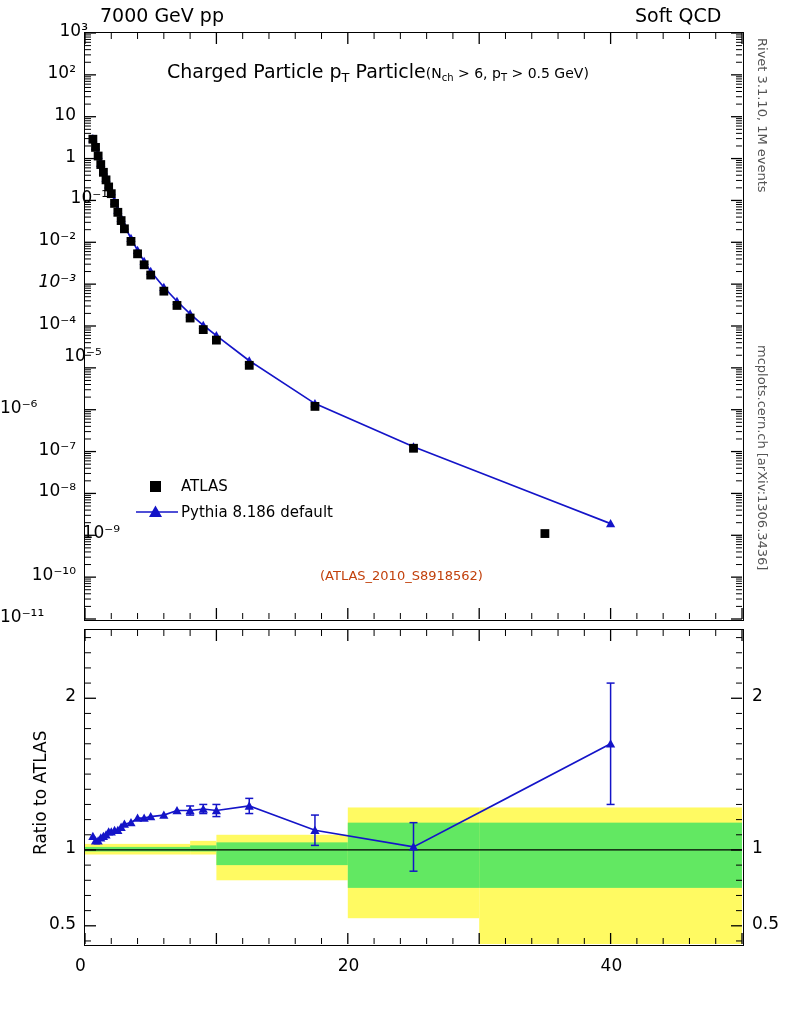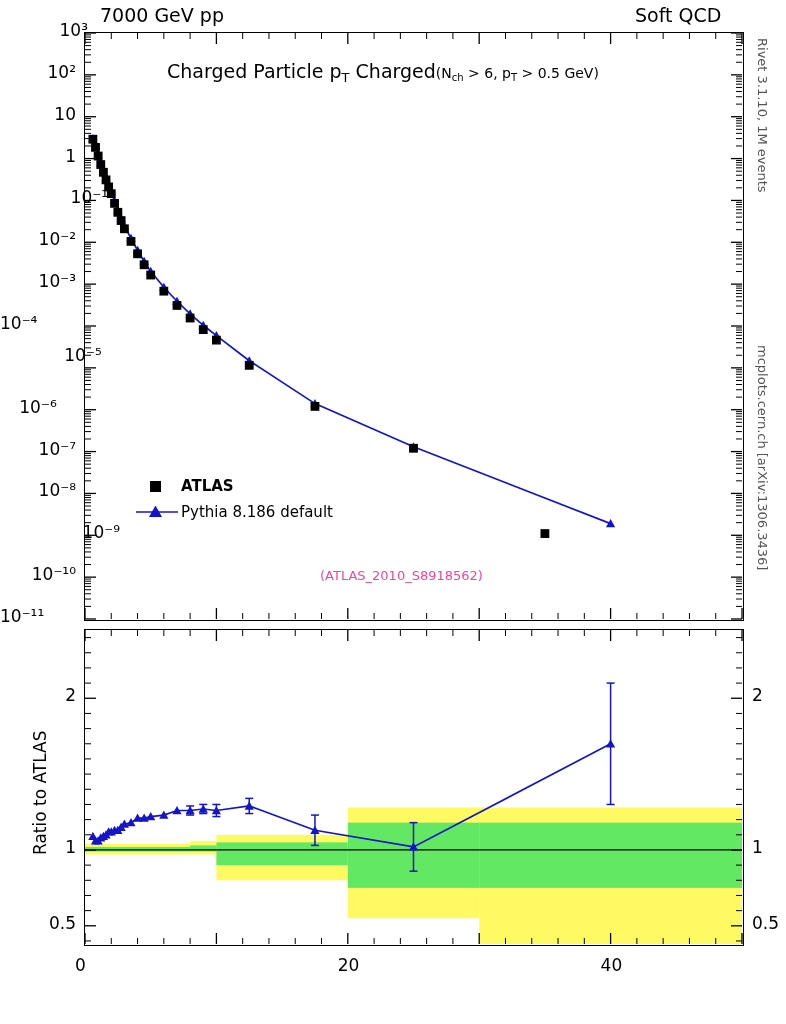--- a/index.html
+++ b/index.html
@@ -7,21 +7,21 @@
   .page{position:relative;width:786px;height:1024px;}
 
   
   .t{position:absolute;white-space:nowrap;color:#000;}
   .hdr{font-size:19px;}
   .title{font-size:19px;}
   .titlesub{font-size:14px;}
   .axlab{font-size:17px;}
   .ticklab{font-size:17px;}
   .leg{font-size:15px;}
-  .wm{font-size:13px;color:#ec4899;}
+  .wm{font-size:13px;color:#c2410c;}
   .side{font-size:13px;color:#555555;}
   .rot{transform-origin:0 0;}
 
   
   #mainPanel{position:absolute;left:84px;top:32px;width:660px;height:589px;
     border:1.6px solid #000;box-sizing:border-box;background:#fff;}
   #ratioPanel{position:absolute;left:84px;top:629px;width:660px;height:317px;
     border:1.6px solid #000;box-sizing:border-box;background:#fff;overflow:hidden;}
 
   svg{display:block;overflow:visible;}
@@ -411,27 +411,27 @@
           <rect x="113.85999999999999" y="292.2075058930816" width="8.8" height="8.8" class="sq"></rect>
           <rect x="127" y="302.715993616757" width="8.8" height="8.8" class="sq"></rect>
           <rect x="159.85" y="327.9165046823417" width="8.8" height="8.8" class="sq"></rect>
           <rect x="225.54999999999998" y="368.99998498686375" width="8.8" height="8.8" class="sq"></rect>
           <rect x="324.1" y="410.8571278440066" width="8.8" height="8.8" class="sq"></rect>
           <rect x="455.5" y="496.15313474980576" width="8.8" height="8.8" class="sq"></rect>
         </g>
     </svg>
 
     <div class="t title" style="left:82px;top:27px;">
-      <span>Charged Particle p</span><span style="font-size:13px;vertical-align:-4px;">T</span><span> Charged</span><span class="titlesub">(N</span><span style="font-size:10px;vertical-align:-3px;">ch</span><span class="titlesub"> &gt; 6, p</span><span style="font-size:10px;vertical-align:-3px;">T</span><span class="titlesub"> &gt; 0.5 GeV)</span>
+      <span>Charged Particle p</span><span style="font-size:13px;vertical-align:-4px;">T</span><span> Particle</span><span class="titlesub">(N</span><span style="font-size:10px;vertical-align:-3px;">ch</span><span class="titlesub"> &gt; 6, p</span><span style="font-size:10px;vertical-align:-3px;">T</span><span class="titlesub"> &gt; 0.5 GeV)</span>
     </div>
 
     <div class="t wm" style="left:235px;top:535px;">(ATLAS_2010_S8918562)</div>
 
     <div style="position:absolute;left:48px;top:440px;">
-      <div style="display:flex;align-items:center;height:26px;font-weight:bold;">
+      <div style="display:flex;align-items:center;height:26px;">
         <svg width="48" height="22">
           <rect x="17" y="6" width="11" height="11" fill="#000"></rect>
         </svg>
         <span class="leg">ATLAS</span>
       </div>
       <div style="display:flex;align-items:center;height:26px;">
         <svg width="48" height="22">
           <line x1="3" y1="11" x2="45" y2="11" stroke="#1414c8" stroke-width="1.7"></line>
           <polygon points="22.5,4.5 29,16 16,16" fill="#1414c8"></polygon>
         </svg>
@@ -440,24 +440,24 @@
     </div>
   </div>
 
   <div id="mainYLabels">
       <div class="t ticklab" style="left: 12px; top: 20px; width: 76px; text-align: right; white-space: nowrap;">10³</div>
       <div class="t ticklab" style="left: 0px; top: 61.8571px; width: 76px; text-align: right; white-space: nowrap;">10²</div>
       <div class="t ticklab" style="left: 0px; top: 103.714px; width: 76px; text-align: right; white-space: nowrap;">10</div>
       <div class="t ticklab" style="left: 0px; top: 145.571px; width: 76px; text-align: right; white-space: nowrap;">1</div>
       <div class="t ticklab" style="left: 0px; top: 187.429px; width: 76px; text-align: right; white-space: nowrap; margin-left: 32px;">10⁻¹</div>
       <div class="t ticklab" style="left: 0px; top: 229.286px; width: 76px; text-align: right; white-space: nowrap;">10⁻²</div>
-      <div class="t ticklab" style="left: 0px; top: 271.143px; width: 76px; text-align: right; white-space: nowrap;">10⁻³</div>
-      <div class="t ticklab" style="left: 0px; top: 313px; width: 76px; white-space: nowrap;">10⁻⁴</div>
+      <div class="t ticklab" style="left: 0px; top: 271.143px; width: 76px; text-align: right; white-space: nowrap; font-style: italic;">10⁻³</div>
+      <div class="t ticklab" style="left: 0px; top: 313px; width: 76px; text-align: right; white-space: nowrap;">10⁻⁴</div>
       <div class="t ticklab" style="left: 0px; top: 345px; width: 76px; text-align: center; white-space: nowrap; padding-left: 45px;">10⁻⁵</div>
-      <div class="t ticklab" style="left: 0px; top: 396.714px; width: 76px; text-align: center; white-space: nowrap;">10⁻⁶</div>
+      <div class="t ticklab" style="left: 0px; top: 396.714px; width: 76px; text-align: left; white-space: nowrap;">10⁻⁶</div>
       <div class="t ticklab" style="left: 0px; top: 438.571px; width: 76px; text-align: right; white-space: nowrap;">10⁻⁷</div>
       <div class="t ticklab" style="left: 0px; top: 480.429px; width: 76px; text-align: right; white-space: nowrap;">10⁻⁸</div>
       <div class="t ticklab" style="left: 0px; top: 522.286px; width: 76px; text-align: right; white-space: nowrap; padding-left: 44px;">10⁻⁹</div>
       <div class="t ticklab" style="left: 0px; top: 564.143px; width: 76px; text-align: right; white-space: nowrap;">10⁻¹⁰</div>
       <div class="t ticklab" style="left: 0px; top: 606px; width: 76px; white-space: nowrap;">10⁻¹¹</div>
     </div>
 
   <div id="ratioPanel">
     <svg width="657" height="314" viewBox="0 0 657 314">
       <g id="bands">

